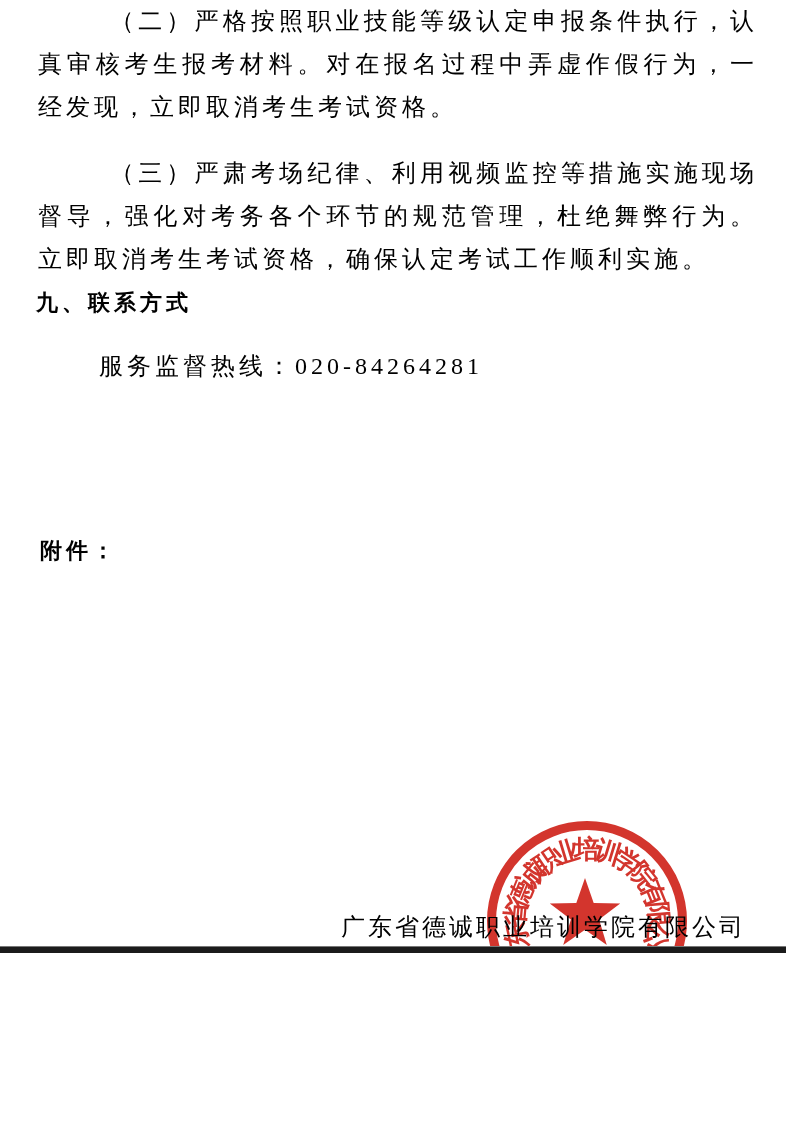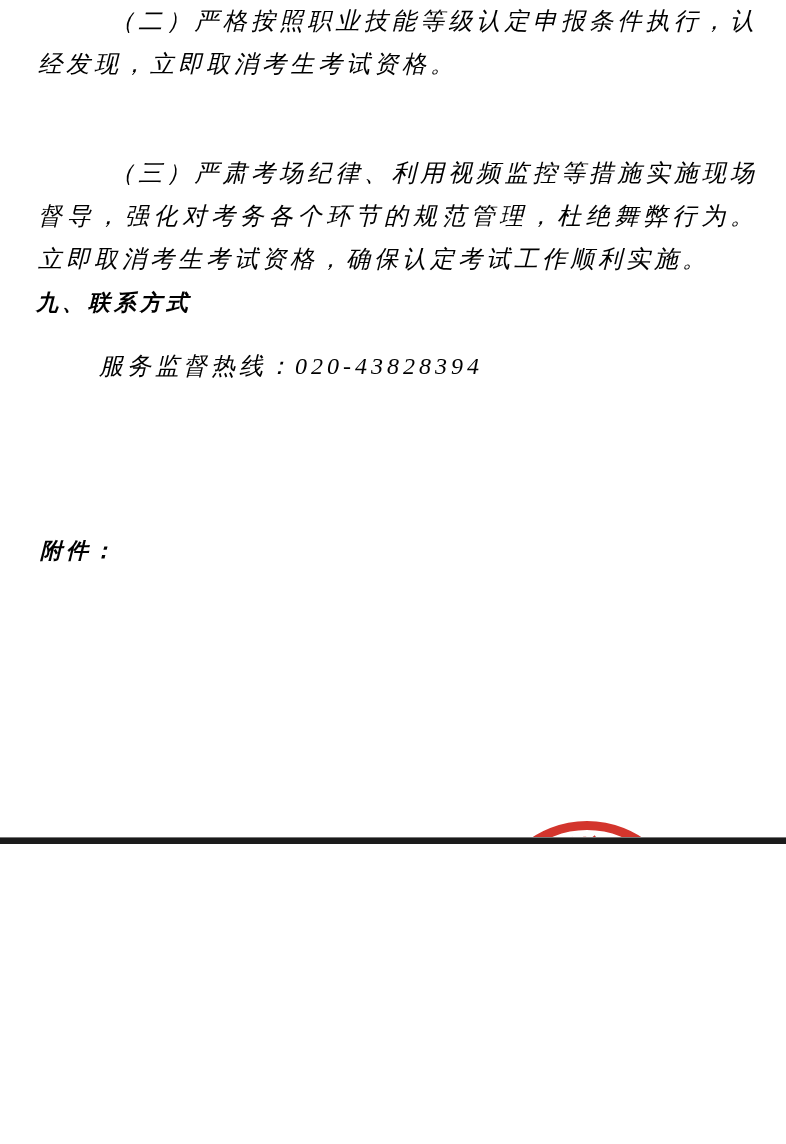--- a/index.html
+++ b/index.html
@@ -1,23 +1,22 @@
 <!DOCTYPE html>
 <html><head>
 <meta charset="utf-8">
 <style>
   html,body{margin:0;padding:0;background:#fff;}
   .page{
     position:relative;
-    width:786px;height:844px;
+    width:786px;height:953px;
     background:#ffffff;
     overflow:hidden;
     font-family:"Liberation Serif","DejaVu Serif",serif;
     color:#000;
-    font-style:italic;
   }
   .para{
     position:absolute;left:38px;right:28px;
     font-size:24px;line-height:43px;letter-spacing:4px;
   }
   .para .ln{text-align:justify;text-align-last:justify;}
   .para .ln.last{text-align:left;text-align-last:left;}
   .para .ln.first{text-indent:72px;}
   .heading{
     position:absolute;left:36px;
@@ -55,32 +54,33 @@
     content:"";position:absolute;top:-1px;left:0;right:0;height:1px;background:#777;
   }
 </style>
 </head>
 <body>
 
 <div class="page">
 
   <div class="para" style="top:0px;">
     <div class="ln first">（二）严格按照职业技能等级认定申报条件执行，认</div>
+    <div class="ln">真审核考生报考材料。对在报名过程中弄虚作假行为，一</div>
     <div class="ln last">经发现，立即取消考生考试资格。</div>
   </div>
 
   <div class="para" style="top:152px;">
     <div class="ln first">（三）严肃考场纪律、利用视频监控等措施实施现场</div>
     <div class="ln">督导，强化对考务各个环节的规范管理，杜绝舞弊行为。</div>
     <div class="ln last">立即取消考生考试资格，确保认定考试工作顺利实施。</div>
   </div>
 
   <div class="heading" style="top:288px;">九、联系方式</div>
 
-  <div class="hotline" style="top:350px;">服务监督热线：020-43828394</div>
+  <div class="hotline" style="top:350px;">服务监督热线：020-84264281</div>
 
   <div class="heading" style="top:536px;left:40px;">附件：</div>
 
 
   <div class="sig-company">广东省德诚职业培训学院有限公司</div>
   <div class="sig-date">2023 年 7 月 21 日</div>
 
   <svg class="stamp" id="stamp-svg" viewBox="0 0 220 220" xmlns="http://www.w3.org/2000/svg">
     <circle id="stamp-ring" cx="110" cy="110" r="95.5" fill="none" stroke-width="9" stroke="#cf231b"></circle>
     <polygon id="stamp-star" points="108,67 116.7,92 143.2,92.6 122.1,108.6 129.8,133.9 108,118.8 86.2,133.9 93.9,108.6 72.8,92.6 99.3,92" fill="#cf231b"></polygon>

